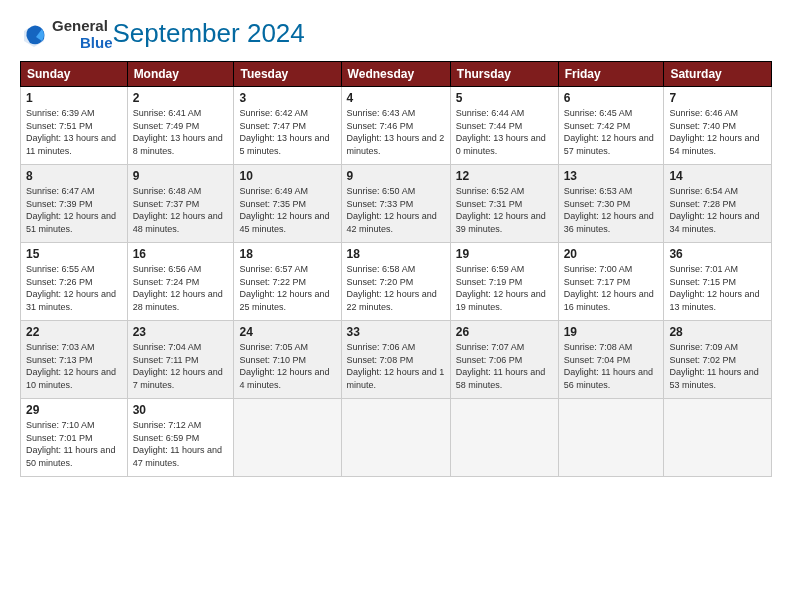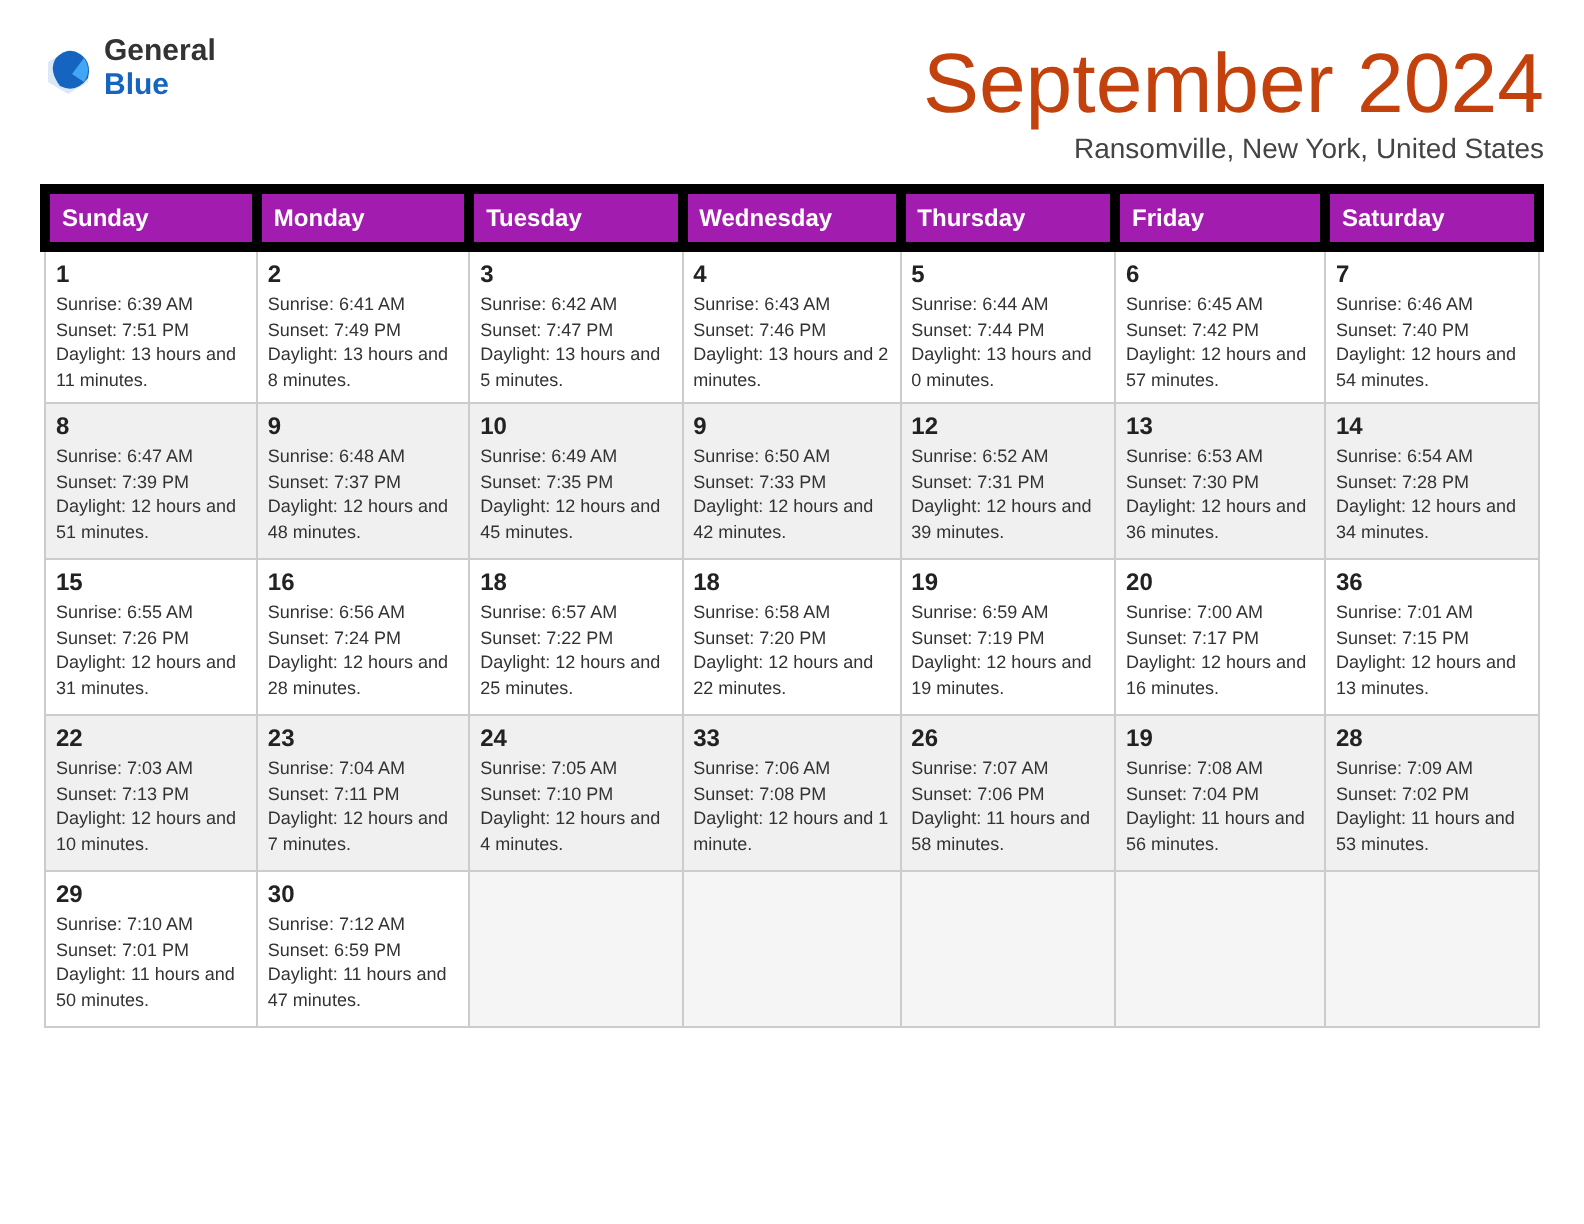--- a/index.html
+++ b/index.html
@@ -10,21 +10,21 @@
       height: 612px;
       overflow: hidden;
     }
     .page {
       width: 792px;
       height: 612px;
       padding: 18px 20px 10px 20px;
     }
     .header {
       display: flex;
-      justify-content: space-between;
+      justify-content: flex-start;
       align-items: flex-start;
       margin-bottom: 10px;
     }
     .logo {
       display: flex;
       align-items: center;
     }
     .logo-text {
       display: flex;
       flex-direction: column;
@@ -32,50 +32,51 @@
     }
     .logo-general {
       font-size: 15px;
       font-weight: bold;
       color: #333;
     }
     .logo-blue {
       font-size: 15px;
       font-weight: bold;
       color: #1565c0;
+      margin-left: 28px;
     }
     .logo-icon {
       width: 28px;
       height: 28px;
       margin-right: 4px;
     }
     .title-block {
       text-align: right;
     }
     .month-title {
-      font-size: 42px;
+      font-size: 26px;
       font-weight: normal;
-      color: #c2410c;
+      color: #0369a1;
     }
     .location {
       font-size: 14px;
       color: #444;
     }
     .calendar {
       width: 100%;
       border-collapse: collapse;
     }
     .calendar th {
-      background-color: #a21caf;
+      background-color: #7f1d1d;
       color: #fff;
       font-size: 12px;
       font-weight: bold;
       padding: 5px 6px;
       text-align: left;
-      border: 5px solid #000000;
+      border: 1px solid #000000;
     }
     .calendar td {
       border: 1px solid #ccc;
       vertical-align: top;
       padding: 4px 5px;
       font-size: 9.5px;
       color: #333;
       width: 113px;
       height: 78px;
       background: #fff;
@@ -111,21 +112,20 @@
         <path d="M20 6 Q26 10 24 18 Q18 26 10 22 Q4 14 8 8 Q14 2 20 6Z" fill="#1565c0"></path>
         <path d="M22 8 Q26 14 22 20 L16 16 Z" fill="#42a5f5"></path>
       </svg>
       <div class="logo-text">
         <span class="logo-general">General</span>
         <span class="logo-blue">Blue</span>
       </div>
     </div>
     <div class="title-block">
       <div class="month-title">September 2024</div>
-      <div class="location">Ransomville, New York, United States</div>
     </div>
   </div>
 
   <table class="calendar">
     <thead>
       <tr>
         <th>Sunday</th>
         <th>Monday</th>
         <th>Tuesday</th>
         <th>Wednesday</th>

